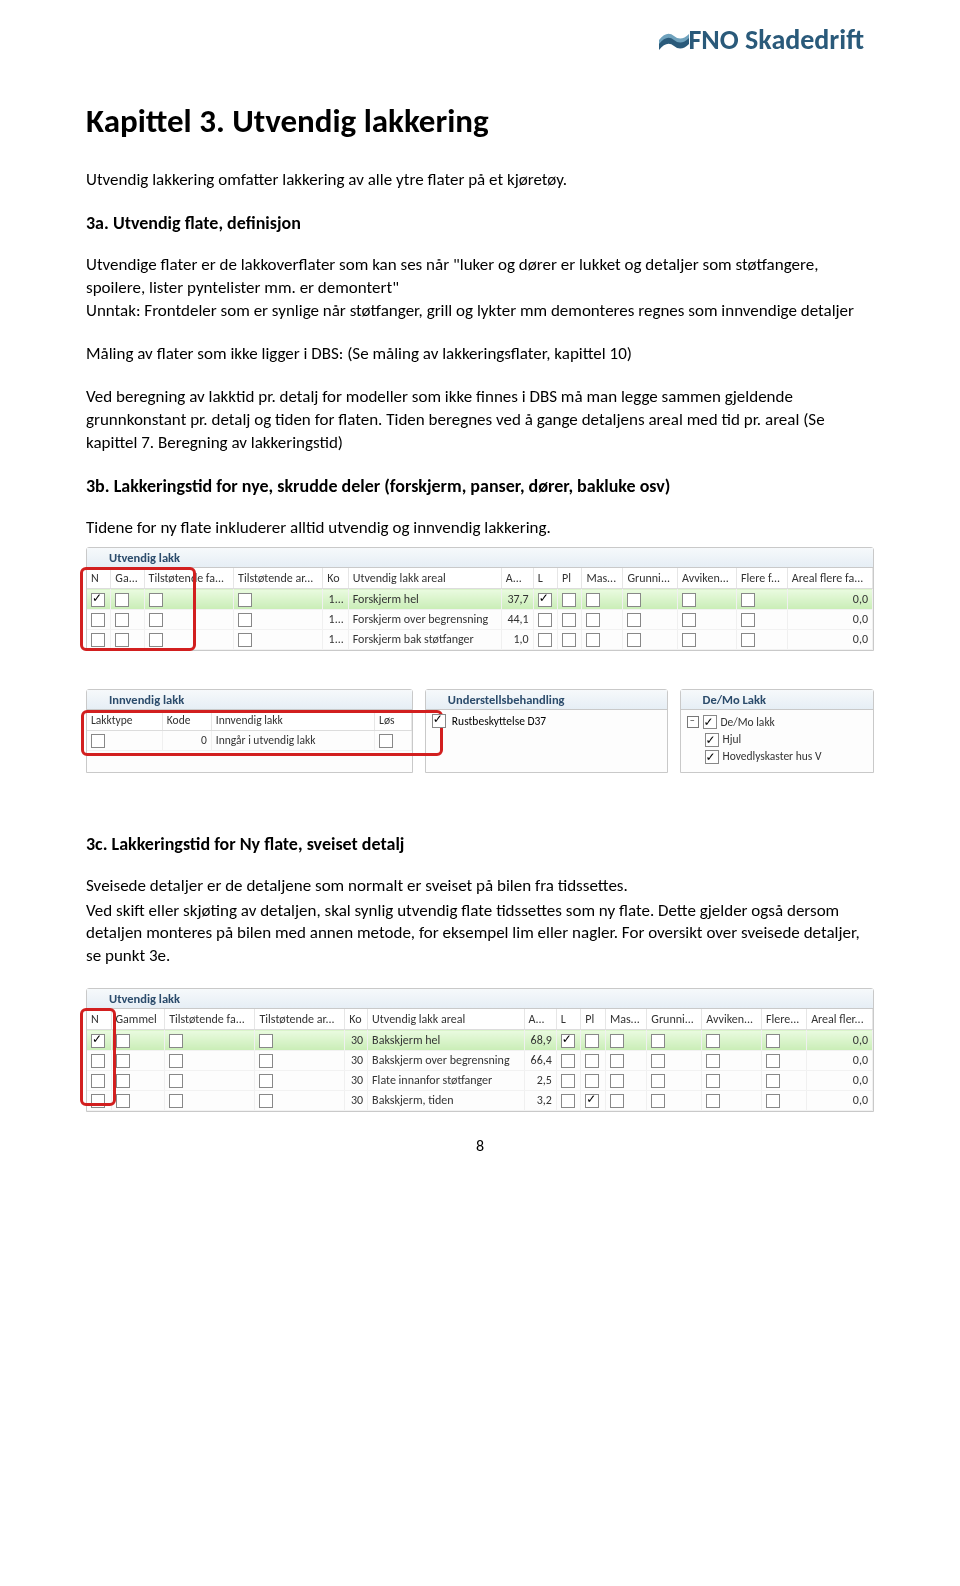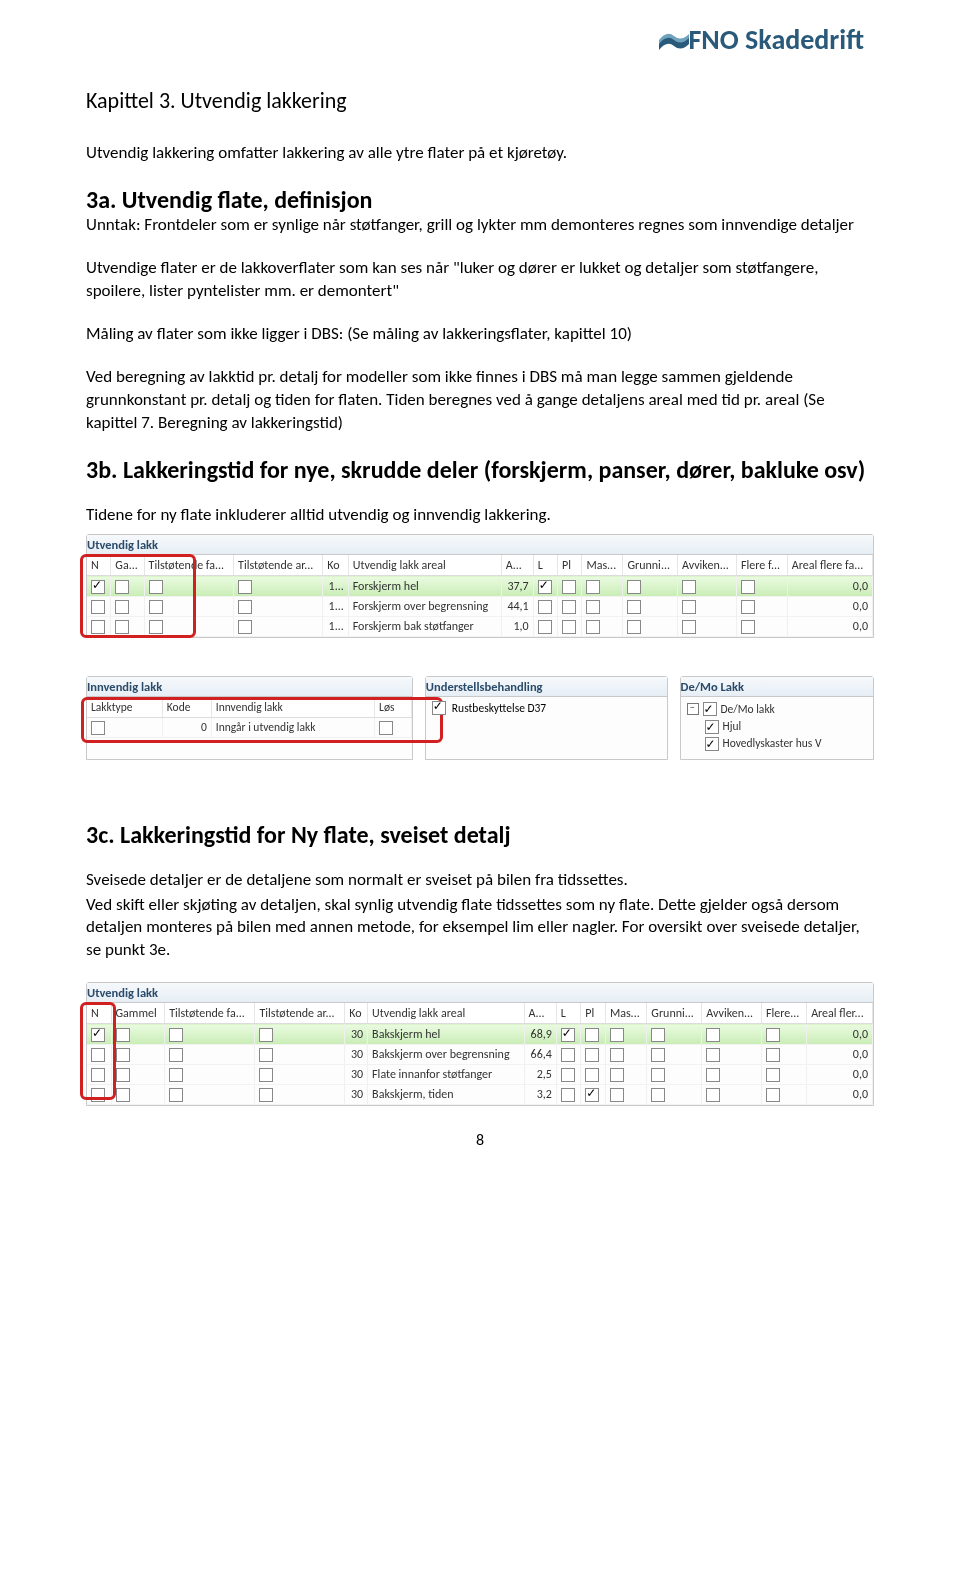--- a/index.html
+++ b/index.html
@@ -22,52 +22,52 @@
     align-items: center;
     font-size: 28px;
     font-weight: bold;
     color: #2a5a7a;
   }
   .logo .mark {
     width: 30px;
     height: 24px;
   }
   h1 {
-    font-size: 22px;
-    font-weight: normal;
-    margin: 1px 0 28px 0;
+    font-size: 33px;
+    font-weight: bold;
+    margin: 15px 0 28px 0;
   }
   p {
     font-size: 17px;
     line-height: 1.35;
     margin: 0 0 20px 0;
   }
   h2 {
-    font-size: 24px;
+    font-size: 18px;
     font-weight: bold;
     margin: 0 0 20px 0;
   }
   .sec {
     margin-top: 6px;
   }
   .sc-wrap {
     margin: 8px 0 38px 0;
   }
   .panel {
     background: #fdfdfd;
     border: 1px solid #c9c9c9;
     border-radius: 3px 3px 0 0;
   }
   .panel-title {
     background: linear-gradient(#f6f9fb,#e6eef5);
     border-bottom: 1px solid #c9c9c9;
     font-size: 12.5px;
     font-weight: bold;
     color: #2b4b6b;
-    padding: 2px 0;
+    padding: 2px 22px;
   }
   table.dbs {
     border-collapse: collapse;
     width: 100%;
     font-size: 12px;
     color: #333;
   }
   table.dbs th {
     text-align: left;
     font-weight: normal;
@@ -143,22 +143,22 @@
       <path d="M0 16 Q8 6 15 12 Q22 18 30 10 L30 16 Q22 24 15 18 Q8 12 0 22 Z" fill="#2a5a7a"></path>
     </svg>
     <span>FNO Skadedrift</span>
   </div>
 
   <h1>Kapittel 3. Utvendig lakkering</h1>
   <p>Utvendig lakkering omfatter lakkering av alle ytre flater på et kjøretøy.</p>
 
   <div class="sec">
     <h2>3a. Utvendig flate, definisjon</h2>
+    <p>Utvendige flater er de lakkoverflater som kan ses når "luker og dører er lukket og  detaljer som støtfangere, spoilere, lister pyntelister mm. er demontert"</p>
     <p style="margin-top:-20px;">Unntak: Frontdeler som er synlige når støtfanger, grill og lykter mm demonteres regnes som innvendige detaljer</p>
-    <p>Utvendige flater er de lakkoverflater som kan ses når "luker og dører er lukket og  detaljer som støtfangere, spoilere, lister pyntelister mm. er demontert"</p>
     <p>Måling av flater som ikke ligger i DBS: (Se måling av lakkeringsflater, kapittel 10)</p>
     <p>Ved beregning av lakktid pr. detalj for modeller som ikke finnes i DBS må man legge sammen gjeldende grunnkonstant pr. detalj og tiden for flaten. Tiden beregnes ved å gange detaljens areal med tid pr. areal (Se kapittel 7. Beregning av lakkeringstid)</p>
   </div>
 
   <div class="sec">
     <h2>3b. Lakkeringstid for nye, skrudde deler (forskjerm, panser, dører, bakluke osv)</h2>
     <p style="margin-bottom:6px;">Tidene for ny flate inkluderer alltid utvendig og innvendig lakkering.</p>
 
     <div class="sc-wrap rel">
       <div class="panel">

